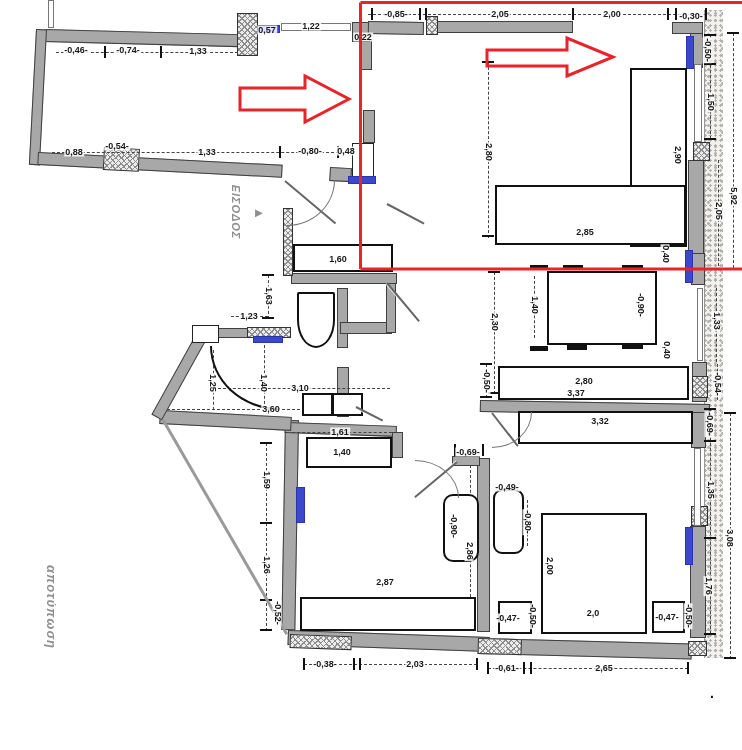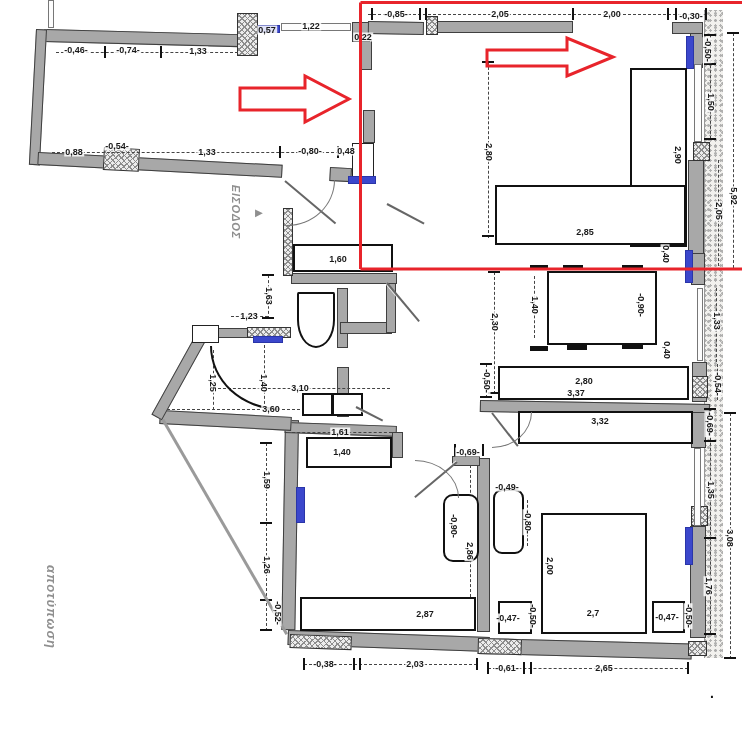--- a/index.html
+++ b/index.html
@@ -237,24 +237,24 @@
       <span class="dim" style="left: 585px; top: 232px;">2,85</span>
       <span class="dim" style="left: 300px; top: 388px;">3,10</span>
       <span class="dim" style="left: 271px; top: 409px;">3,60</span>
       <span class="dim" style="left: 584px; top: 381px;">2,80</span>
       <span class="dim" style="left: 576px; top: 393px;">3,37</span>
       <span class="dim" style="left: 600px; top: 421px;">3,32</span>
       <span class="dim" style="left: 340px; top: 432px;">1,61</span>
       <span class="dim" style="left: 342px; top: 452px;">1,40</span>
       <span class="dim" style="left: 468px; top: 452px;">-0,69-</span>
       <span class="dim" style="left: 507px; top: 487px;">-0,49-</span>
-      <span class="dim" style="left: 385px; top: 614px; margin-left: 40px;">2,87</span>
+      <span class="dim" style="left: 385px; top: 582px;">2,87</span>
       <span class="dim" style="left: 508px; top: 618px;">-0,47-</span>
       <span class="dim" style="left: 667px; top: 617px;">-0,47-</span>
-      <span class="dim" style="left: 593px; top: 613px;">2,7</span>
+      <span class="dim" style="left: 593px; top: 613px;">2,0</span>
       <span class="dim" style="left: 325px; top: 664px;">-0,38-</span>
       <span class="dim" style="left: 415px; top: 664px;">2,03</span>
       <span class="dim" style="left: 507px; top: 668px;">-0,61-</span>
       <span class="dim" style="left: 604px; top: 668px; text-align: right;">2,65</span>
       <span class="dim v" style="left: 707px; top: 50px;">-0,50-</span>
       <span class="dim v" style="left: 710px; top: 102px;">1,50</span>
       <span class="dim v" style="left: 677px; top: 155px;">2,90</span>
       <span class="dim v" style="left: 488px; top: 152px;">2,80</span>
       <span class="dim v" style="left: 733px; top: 196px;">5,92</span>
       <span class="dim v" style="left: 718px; top: 211px;">2,05</span>

